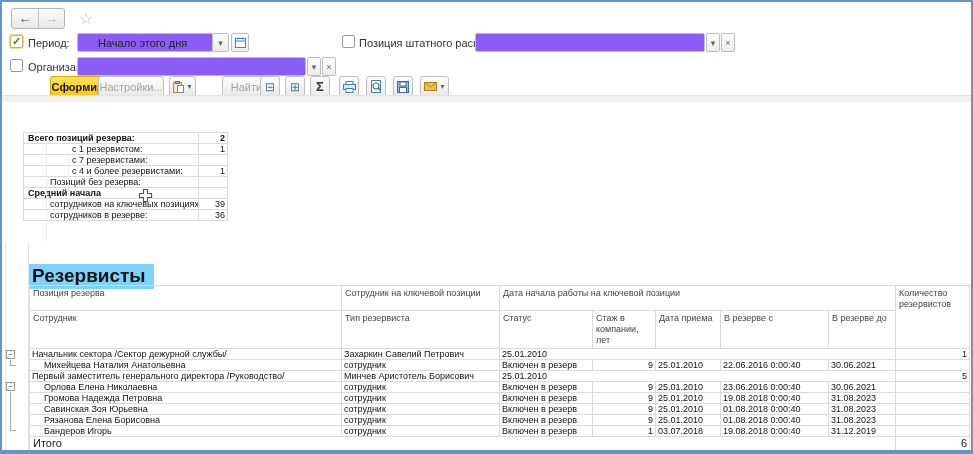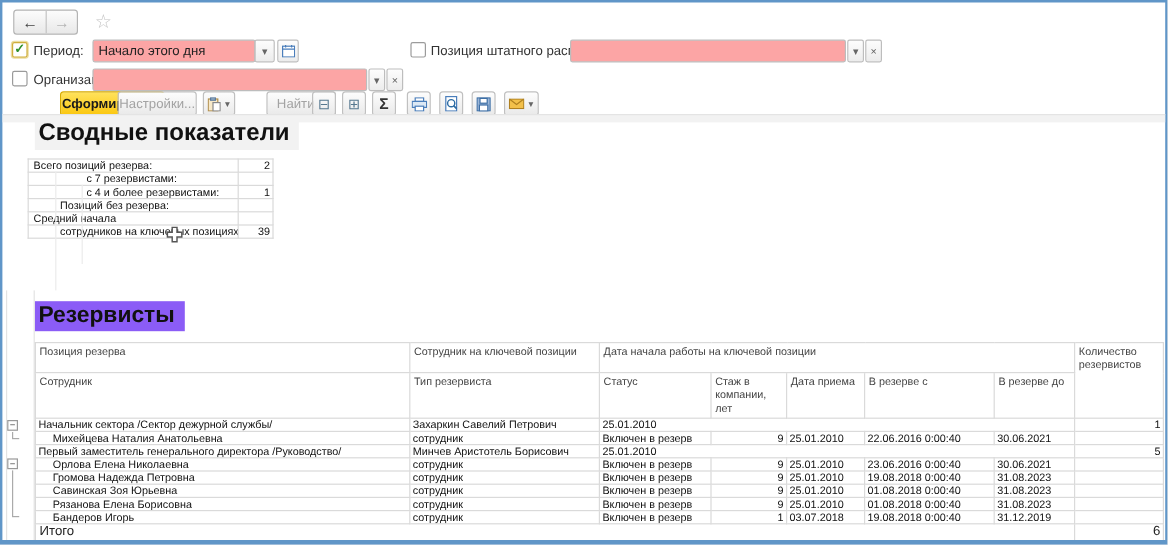--- a/index.html
+++ b/index.html
@@ -14,42 +14,42 @@
   .navgroup { display:flex; border:1px solid #b3b3b3; border-radius:3px; overflow:hidden; background:linear-gradient(#fcfcfc,#e8e8e8); }
   .navbtn { width:26px; height:19px; display:flex; align-items:center; justify-content:center; font-size:13px; color:#444; cursor:pointer; }
   .navbtn + .navbtn { border-left:1px solid #c4c4c4; color:#b5b5b5; }
   .star { margin-left:14px; font-size:16px; color:#c3c3c3; cursor:pointer; }
   .apptitle { margin-left:16px; font-size:13px; font-weight:bold; color:#333; }
   
   .filterrow { position:absolute; left:0; width:973px; height:20px; }
   .chk { position:absolute; width:13px; height:13px; background:#fff; border:1px solid #9b9b9b; border-radius:2px; font-size:11px; line-height:11px; text-align:center; color:#2e8f2e; font-weight:bold; cursor:pointer; }
   .chk.focused { border-color:#cfae3d; box-shadow:0 0 0 1px #ecdca0; }
   .flabel { position:absolute; font-size:11px; color:#333; top:2px; }
-  .finput { position:absolute; top:-2px; height:19px; border:1px solid #bdbdbd; border-radius:2px; background:#fca5a5; font-size:11px; color:#222; padding:0 4px; font-family:"Liberation Sans", sans-serif; }
+  .finput { position:absolute; top:-2px; height:19px; border:1px solid #bdbdbd; border-radius:2px; background:#8b5cf6; font-size:11px; color:#222; padding:0 20px; font-family:"Liberation Sans", sans-serif; }
   .sqbtn { position:absolute; top:-2px; height:19px; border:1px solid #bdbdbd; border-radius:2px; background:linear-gradient(#fdfdfd,#ececec); font-size:9px; color:#666; display:flex; align-items:center; justify-content:center; cursor:pointer; }
   
   .toolbar { position:absolute; top:74px; left:0; width:973px; height:24px; }
   .tbtn { position:absolute; top:0; height:21px; border:1px solid #c0c0c0; border-radius:3px; background:linear-gradient(#fdfdfd,#e9e9e9); font-size:11px; color:#444; display:flex; align-items:center; justify-content:center; cursor:pointer; font-family:"Liberation Sans", sans-serif; }
   .tbtn.primary { background:linear-gradient(#ffe25c,#fbc70f); border-color:#d8ab00; font-weight:bold; color:#1a1a1a; }
   .tbtn.disabled { color:#a3a3a3;justify-content:center; }
   .tbtn .caret { font-size:8px; color:#666; margin-left:3px; }
   .glyphbtn { font-size:12px; color:#56788f; }
   .sigma { font-weight:bold; font-size:13px; color:#333; }
   .sep-band { position:absolute; top:93px; left:0; width:973px; height:7px; background:#f2f2f2; border-top:1px solid #e4e4e4; }
   
   .rpt-title { position:absolute; font-weight:bold; color:#111; background:#f2f2f2; padding:1px 8px 2px 3px; }
   .t-summary { top:97px; left:27px; font-size:20px; }
-  .t-reserv { top:249px; left:27px; font-size:19px; background:#8b5cf6; }
+  .t-reserv { top:262px; left:27px; font-size:19px; background:#7dd3fc; }
   table { border-collapse:collapse; table-layout:fixed; }
   td { font-size:9px; color:#111; line-height:10px; padding:0 2px; height:10px; border:1px solid #dadada; overflow:hidden; white-space:nowrap; }
   
   .sumtbl { position:absolute; top:130px; left:21px; width:204px; }
   .sumtbl .lbl { width:175px; }
   .sumtbl .val { width:29px; text-align:right; }
-  .sumtbl .b { font-weight:normal;margin-left:17px; }
+  .sumtbl .b { font-weight:bold;margin-left:17px; }
   .ind0 { padding-left:4px; } .ind1 { padding-left:26px; } .ind2 { padding-left:48px; }
   .guide { position:absolute; width:1px; background:#ececec; }
   
   .maintbl { position:absolute; top:283px; left:27px; width:940px; }
   .maintbl thead td { color:#444; vertical-align:top; white-space:normal; line-height:11px; padding:2px 3px; }
   .maintbl .num { text-align:right; }
   .maintbl .childname { padding-left:14px; }
   .maintbl .totlbl { font-size:11px; height:13px; line-height:13px; padding-left:3px; color:#222; }
   .maintbl .totval { font-size:11px; height:13px; line-height:13px; text-align:right; color:#222; }
   
@@ -168,47 +168,54 @@
       <svg class="icon12" width="13" height="9" viewBox="0 0 13 9">
           <rect x="0.5" y="0.5" width="12" height="8" fill="#f3c04a" stroke="#b08020"></rect>
           <polyline points="0.5,0.5 6.5,5 12.5,0.5" fill="none" stroke="#b08020"></polyline>
         </svg>
       <span class="caret">▾</span>
     </div>
   </div>
 
   <div class="sep-band"></div>
 
-  <div class="rpt-title t-summary">Сводные показатели</div>
 
   <table class="sumtbl">
     <tbody>
         <tr>
           <td class="lbl ind0 b">Всего позиций резерва:</td>
           <td class="val b">2</td>
         </tr>
     <tr>
+          <td class="lbl ind2">с 1 резервистом:</td>
+          <td class="val">1</td>
+        </tr>
+    <tr>
           <td class="lbl ind2">с 7 резервистами:</td>
           <td class="val"></td>
         </tr>
     <tr>
           <td class="lbl ind2">с 4 и более резервистами:</td>
           <td class="val">1</td>
         </tr>
     <tr>
           <td class="lbl ind1">Позиций без резерва:</td>
           <td class="val"></td>
         </tr>
     <tr>
           <td class="lbl ind0 b">Средний начала</td>
           <td class="val"></td>
         </tr>
     <tr>
           <td class="lbl ind1">сотрудников на ключевых позициях:</td>
           <td class="val">39</td>
+        </tr>
+    <tr>
+          <td class="lbl ind1">сотрудников в резерве:</td>
+          <td class="val">36</td>
         </tr>
   </tbody>
     </table>
   <div class="guide" style="left:44px; top:141px; height:99px;"></div>
   <div class="guide" style="left:66px; top:152px; height:66px;"></div>
 
   <svg class="cursor" style="left:136px; top:186px;" width="15" height="15" viewBox="0 0 15 15">
     <path d="M5.5 1.5 h4 v4 h4 v4 h-4 v4 h-4 v-4 h-4 v-4 h4 z" fill="#ffffff" stroke="#555" stroke-width="1.2"></path>
   </svg>
 

